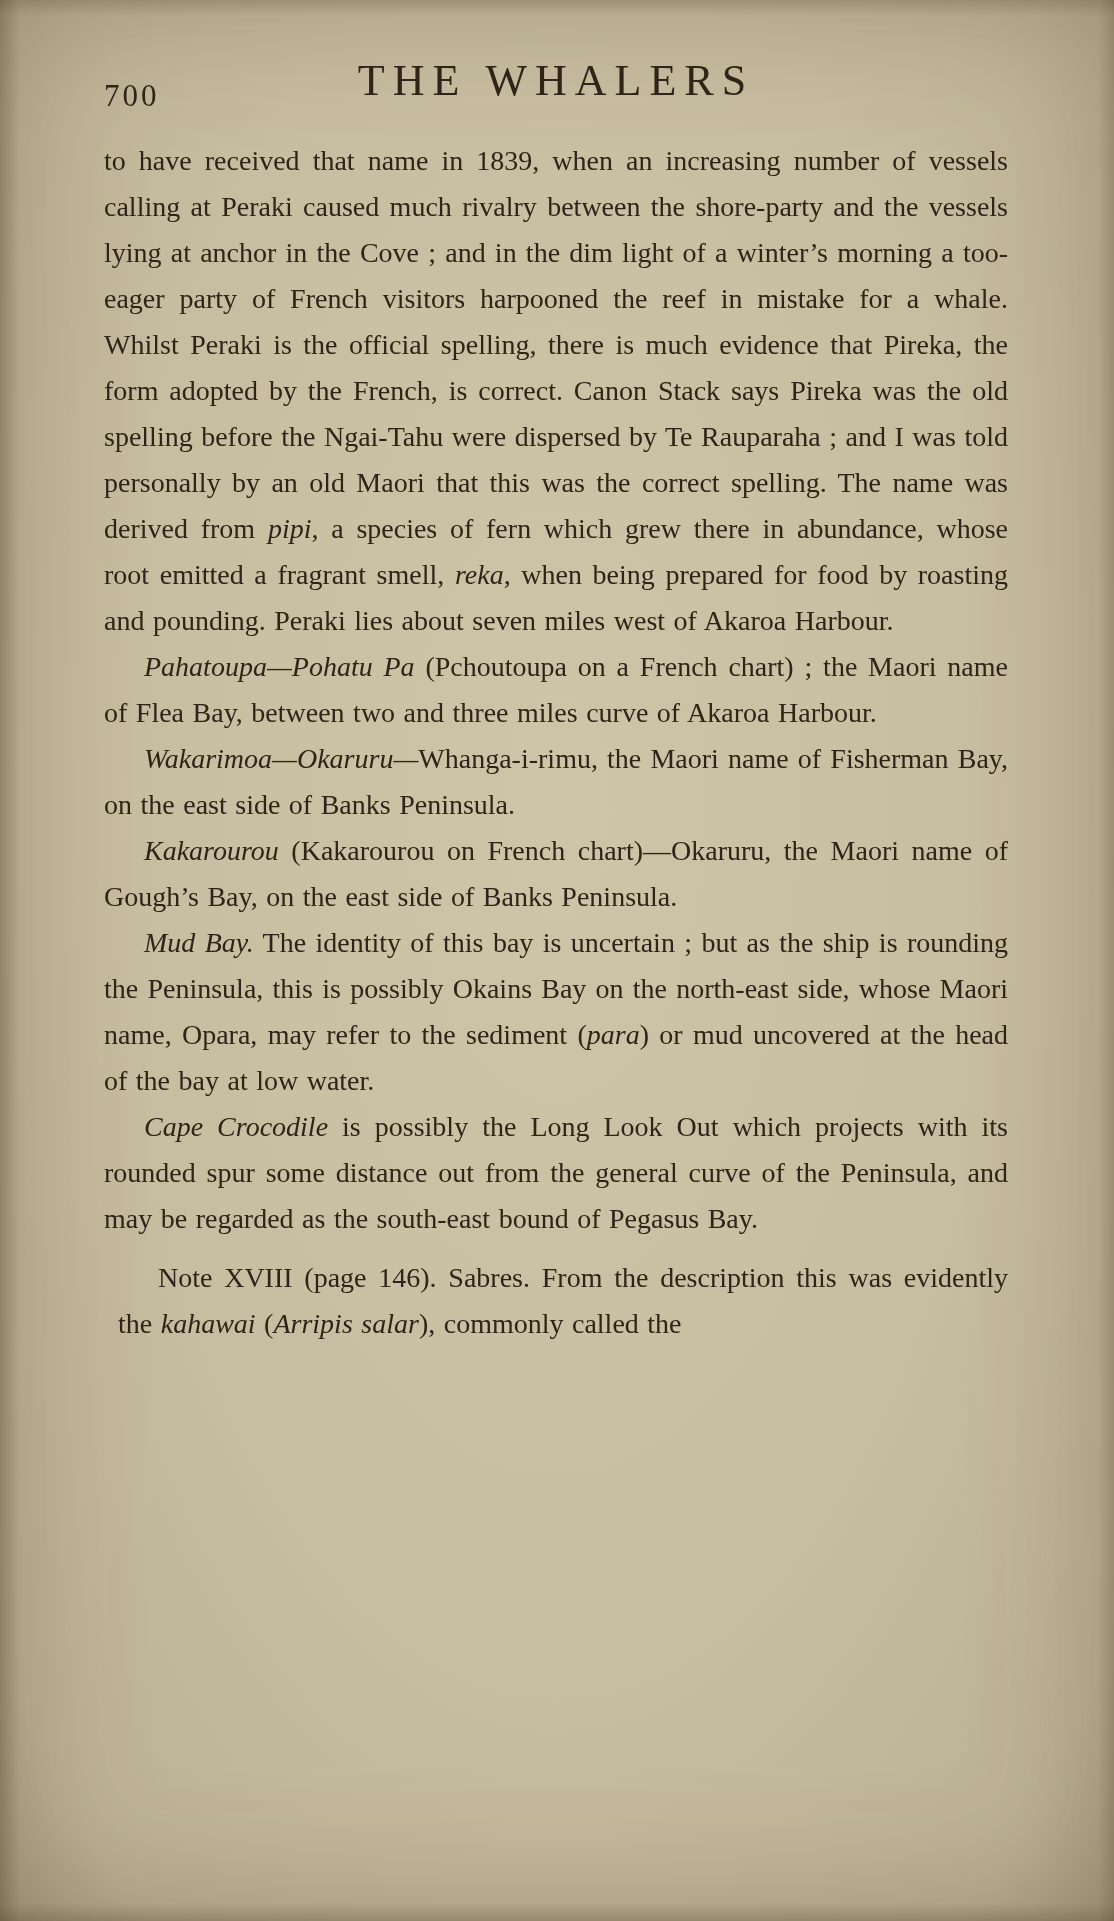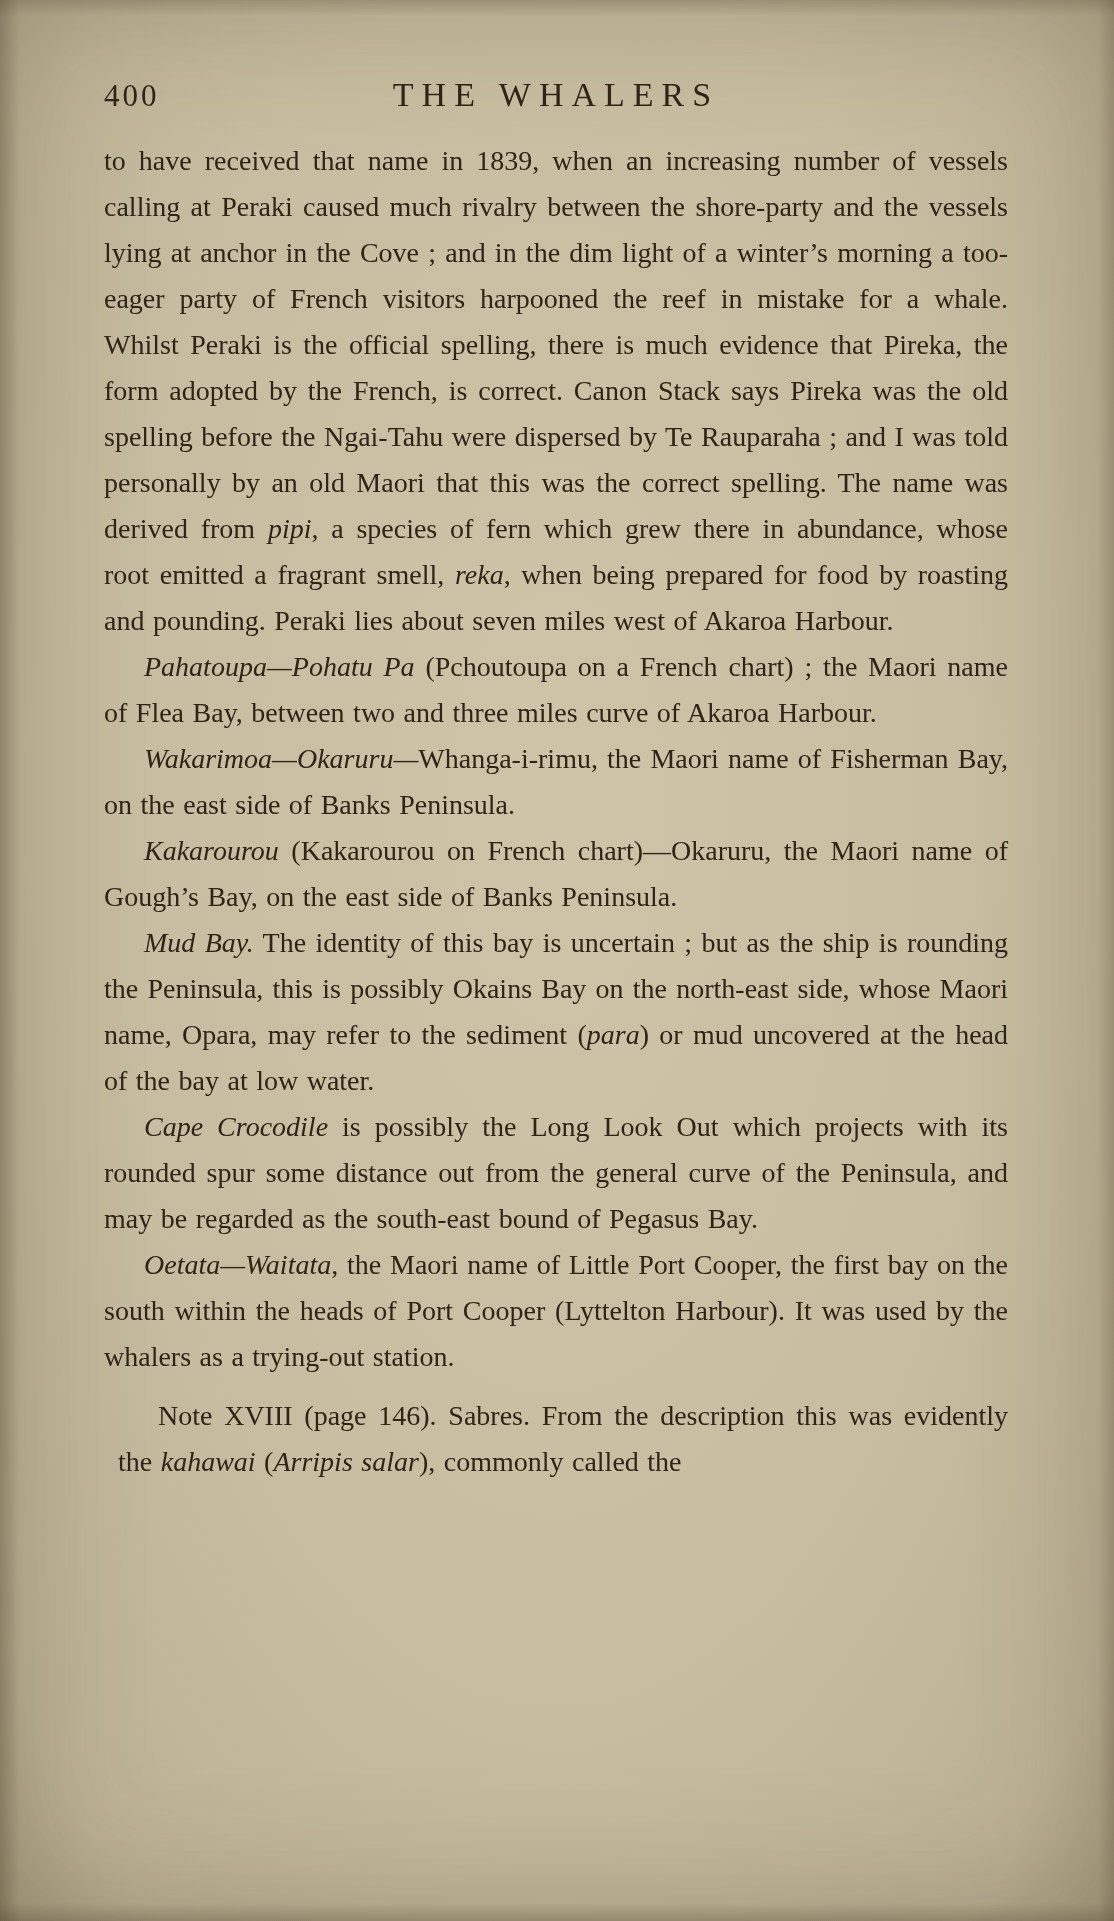--- a/index.html
+++ b/index.html
@@ -29,22 +29,22 @@
     position: absolute;
     left: 0;
     bottom: 0;
     font-size: 31px;
     letter-spacing: 3px;
   }
   .title {
     position: absolute;
     left: 50%;
     transform: translateX(-50%);
-    bottom: 0;
-    font-size: 34px;
+    bottom: 8px;
+    font-size: 44px;
     letter-spacing: 8px;
     white-space: nowrap;
   }
   .text {
     margin: 24px 106px 0 104px;
     font-size: 28px;
     line-height: 46px;
     text-align: justify;
     word-spacing: 1.5px;
   }
@@ -52,37 +52,36 @@
   .text p.indent { text-indent: 40px; }
   .text p.note { margin-top: 13px; margin-left: 14px; }
   .it { font-style: italic; }
 </style>
 </head>
 <body>
 
 <div class="page">
 
   <div class="header">
-    <span class="pagenum">400</span>
+    <span class="pagenum">700</span>
     <span class="title">THE WHALERS</span>
   </div>
 
   <div class="text">
 
     <p><span>to have received that name in 1839, when an increasing number of vessels calling at Peraki caused much rivalry between the shore-party and the vessels lying at anchor in the Cove ; and in the dim light of a winter’s morning a too-eager party of French visitors harpooned the reef in mistake for a whale.  Whilst Peraki is the official spelling, there is much evidence that Pireka, the form adopted by the French, is correct.  Canon Stack says Pireka was the old spelling before the Ngai-Tahu were dispersed by Te Rauparaha ; and I was told personally by an old Maori that this was the correct spelling.  The name was derived from </span><span class="it">pipi</span><span>, a species of fern which grew there in abundance, whose root emitted a fragrant smell, </span><span class="it">reka</span><span>, when being prepared for food by roasting and pounding.  Peraki lies about seven miles west of Akaroa Harbour.</span></p>
 
     <p class="indent"><span class="it">Pahatoupa—Pohatu Pa</span><span> (Pchoutoupa on a French chart) ; the Maori name of Flea Bay, between two and three miles curve of Akaroa Harbour.</span></p>
 
     <p class="indent"><span class="it">Wakarimoa—Okaruru—</span><span>Whanga-i-rimu, the Maori name of Fisherman Bay, on the east side of Banks Peninsula.</span></p>
 
     <p class="indent"><span class="it">Kakarourou</span><span> (Kakarourou on French chart)—Okaruru, the Maori name of Gough’s Bay, on the east side of Banks Peninsula.</span></p>
 
 
     <p class="indent"><span class="it">Mud Bay.</span><span>  The identity of this bay is uncertain ; but as the ship is rounding the Peninsula, this is possibly Okains Bay on the north-east side, whose Maori name, Opara, may refer to the sediment (</span><span class="it">para</span><span>) or mud uncovered at the head of the bay at low water.</span></p>
 
     <p class="indent"><span class="it">Cape Crocodile</span><span> is possibly the Long Look Out which projects with its rounded spur some distance out from the general curve of the Peninsula, and may be regarded as the south-east bound of Pegasus Bay.</span></p>
 
-    <p class="indent"><span class="it">Oetata—Waitata</span><span>, the Maori name of Little Port Cooper, the first bay on the south within the heads of Port Cooper (Lyttelton Harbour).   It was used by the whalers as a trying-out station.</span></p>
 
     <p class="indent note"><span>Note XVIII (page 146).   Sabres.   From the description this was evidently the </span><span class="it">kahawai</span><span> (</span><span class="it">Arripis salar</span><span>), commonly called the</span></p>
 
   </div>
 </div>
 
 </body></html>

